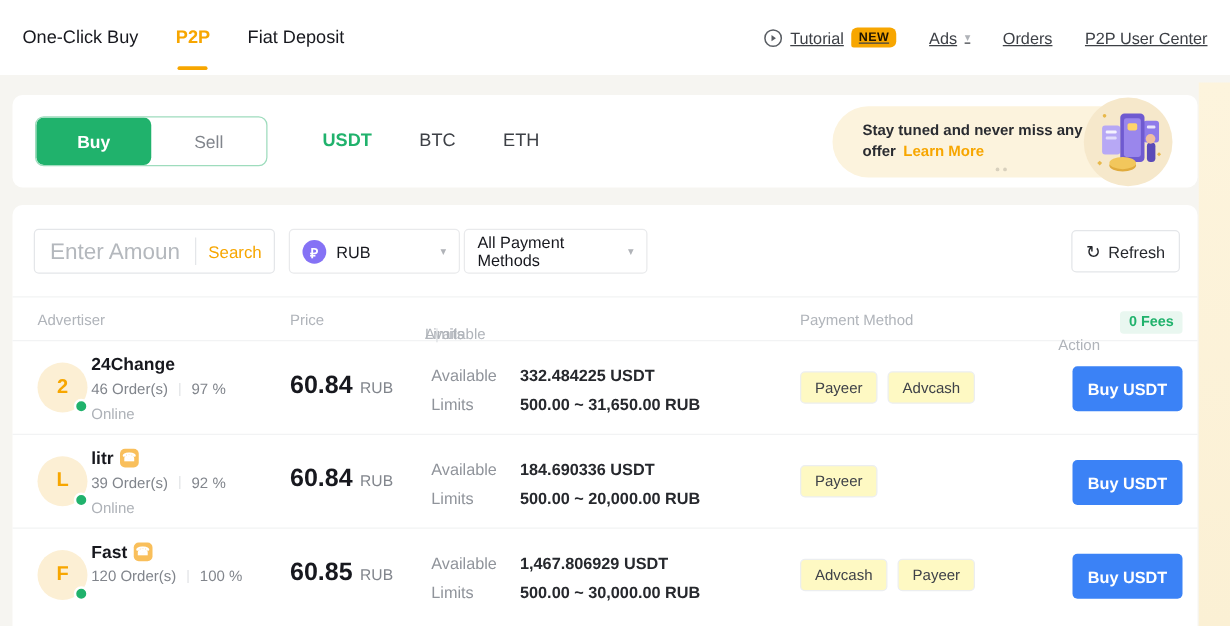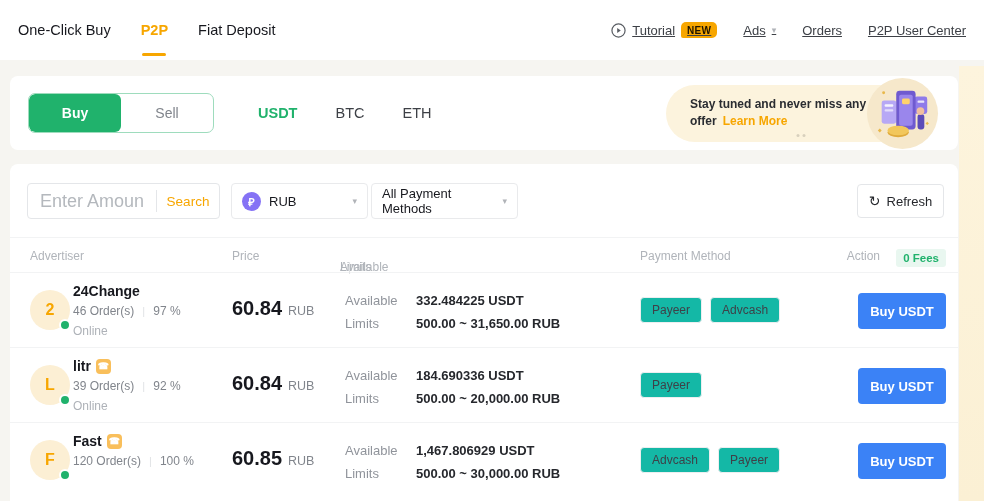--- a/index.html
+++ b/index.html
@@ -116,21 +116,21 @@
     position: absolute; top: 73px; left: 0; right: 0; height: 36px;
     border-top: 1px solid #f2f3f4; border-bottom: 1px solid #f2f3f4;
     font-size: 12px; color: #b0b4ba;
   }
   .thead span { position: absolute; top: 11px; }
   .th-advertiser { left: 20px; }
   .th-price { left: 222px; }
   .th-avail { left: 330px; }
   .th-sep { color: #dfe1e4; padding: 0 8px; }
   .th-payment { left: 630px; }
-  .th-action { right: 78px; }
+  .th-action { right: 78px; margin-top: 20px; }
   .fees-badge {
     position: absolute; right: 12px; top: 7px; background: #e9f7f0; color: #20b26c;
     font-size: 11.5px; font-weight: bold; padding: 3px 7px; border-radius: 3px;
   }
 
   .row { position: absolute; left: 0; right: 0; height: 75px; border-bottom: 1px solid #f2f3f4; }
   .row-1 { top: 109px; }
   .row-2 { top: 184px; }
   .row-3 { top: 259px; border-bottom: 0; }
 
@@ -155,21 +155,21 @@
   .price-cell { position: absolute; left: 222px; top: 24px; display: flex; align-items: baseline; gap: 6px; }
   .price-num { font-size: 20px; font-weight: bold; color: #17181e; text-align: right; }
   .price-cur { font-size: 12.5px; color: #81858c; }
 
   .al-labels { position: absolute; left: 335px; top: 16px; font-size: 13px; color: #90949b; line-height: 23px; }
   .al-values { position: absolute; left: 406px; top: 16px; font-size: 13px; font-weight: bold; color: #26282d; line-height: 23px; }
 
   .pay-chips { position: absolute; left: 630px; top: 24px; display: flex; gap: 8px; }
   .chip {
     border: 1px solid #eceef0; border-radius: 4px; padding: 5px 11px; font-size: 12px; color: #3e4148;
-    background: #14b8a6; white-space: nowrap;
+    background: #fef9c3; white-space: nowrap;
   }
 
   .buy-btn {
     position: absolute; left: 848px; top: 20px; width: 88px; height: 36px; background: #3b82f6;
     border: 0; border-radius: 4px; color: #fff; font-weight: bold; font-size: 13px; cursor: pointer;
     font-family: "Liberation Sans", sans-serif;
   }
 </style>
 </head>
 <body>

